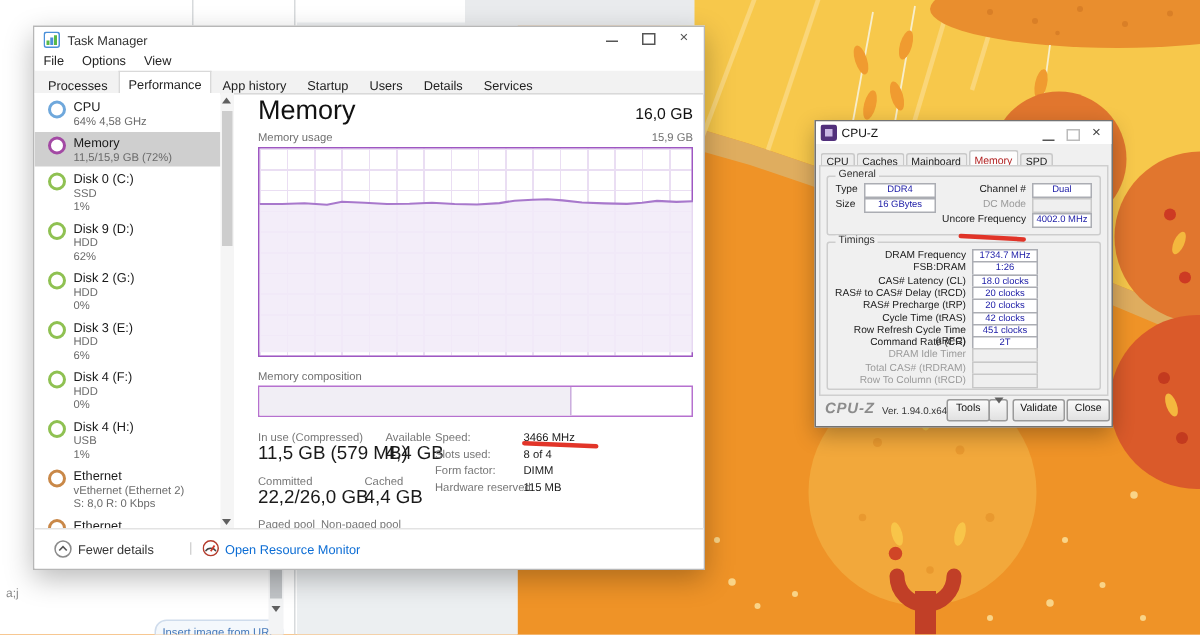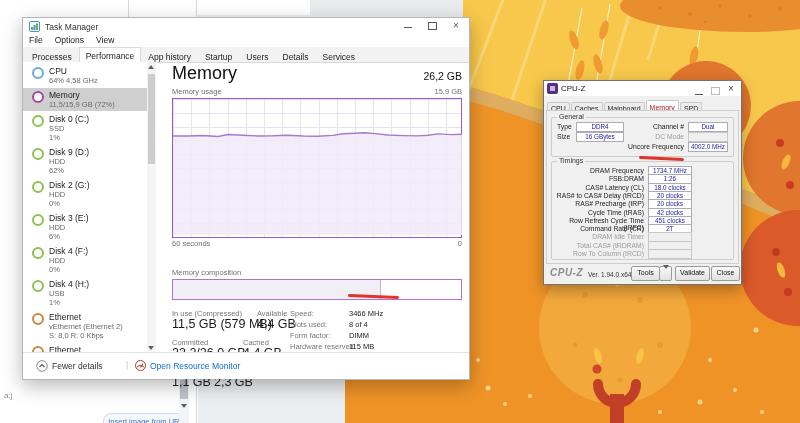--- a/index.html
+++ b/index.html
@@ -56,21 +56,21 @@
   .mp-head{display:flex;justify-content:space-between;align-items:flex-end;height:22px;}
   #mp-title{font-size:18px;font-weight:300;color:#111;}
   #mp-cap{font-size:10.5px;color:#111;margin-bottom:2px;}
   .mp-sub{display:flex;justify-content:space-between;font-size:7.5px;color:#707070;margin-top:3px;}
   #graph{position:relative;margin-top:2px;height:138px;border:1px solid #9e57c2;background:#fff;
     background-image:
       repeating-linear-gradient(to right,#eadef3 0 1px,transparent 1px 18.2px),
       repeating-linear-gradient(to bottom,#eadef3 0 1px,transparent 1px 13.8px);}
   #graph svg{position:absolute;left:0;top:0;}
   .axisrow{display:flex;justify-content:space-between;font-size:7.5px;color:#707070;margin-top:1px;}
-  #comp-label{font-size:7.5px;color:#707070;margin-top:20px;}
+  #comp-label{font-size:7.5px;color:#707070;margin-top:8px;}
   #compbar{position:relative;margin-top:2px;height:19px;border:1px solid #b671cf;background:#fff;}
   #comp-inuse{position:absolute;left:0;top:0;bottom:0;width:72%;background:#f1eef5;border-right:1px solid #cbaede;}
   #tm-stats{position:relative;margin-top:9px;height:74px;}
   .st-lbl{position:absolute;font-size:7.5px;color:#767676;}
   .st-big{position:absolute;font-size:12.5px;font-weight:300;color:#1a1a1a;}
   .st-sm{position:absolute;font-size:7.5px;color:#1a1a1a;}
   
   #tm-footer{left:0;right:0;bottom:0;height:26px;border-top:1px solid #e3e3e3;background:#fff;}
   #fewer{left:13px;top:7px;display:flex;align-items:center;gap:4px;font-size:8.5px;color:#333;}
   #tm-footsep{left:103px;top:7px;color:#c9c9c9;font-size:9px;}
@@ -303,35 +303,31 @@
 
     <div class="abs" id="tm-scroll">
       <div class="tri-up"></div>
       <div id="tm-scroll-thumb"></div>
       <div class="tri-down"></div>
     </div>
 
     <div class="abs" id="tm-main">
       <div class="mp-head">
         <span id="mp-title">Memory</span>
-        <span id="mp-cap">26,2 GB</span>
+        <span id="mp-cap">16,0 GB</span>
       </div>
       <div class="mp-sub">
         <span>Memory usage</span>
         <span>15,9 GB</span>
       </div>
       <div id="graph">
         <svg width="289" height="136" viewBox="0 0 289 136" preserveAspectRatio="none">
           <path d="M0,37 L15,37 L30,36.5 L45,37.5 L55,35.5 L70,36.2 L85,37 L100,36.8 L115,36.2 L130,37 L145,37.3 L160,36.4 L170,34.8 L182,34.2 L192,33.8 L202,34.6 L215,36 L230,36.6 L245,36.9 L255,36.2 L265,34.9 L278,35.6 L289,35.2 L289,136 L0,136 Z" fill="#f1eaf8" fill-opacity="0.88"></path>
           <path d="M0,37 L15,37 L30,36.5 L45,37.5 L55,35.5 L70,36.2 L85,37 L100,36.8 L115,36.2 L130,37 L145,37.3 L160,36.4 L170,34.8 L182,34.2 L192,33.8 L202,34.6 L215,36 L230,36.6 L245,36.9 L255,36.2 L265,34.9 L278,35.6 L289,35.2" fill="none" stroke="#a878cc" stroke-width="1.4"></path>
         </svg>
-      </div>
-      <div class="axisrow">
-        <span>60 seconds</span>
-        <span>0</span>
       </div>
       <div id="comp-label">Memory composition</div>
       <div id="compbar">
         <div id="comp-inuse"></div>
       </div>
       <div id="tm-stats">
         <span class="st-lbl" style="left:0;top:0;">In use (Compressed)</span>
         <span class="st-lbl" style="left:85px;top:0;">Available</span>
         <span class="st-big" style="left:0;top:8px;">11,5 GB (579 MB)</span>
         <span class="st-big" style="left:85px;top:8px;">4,4 GB</span>

